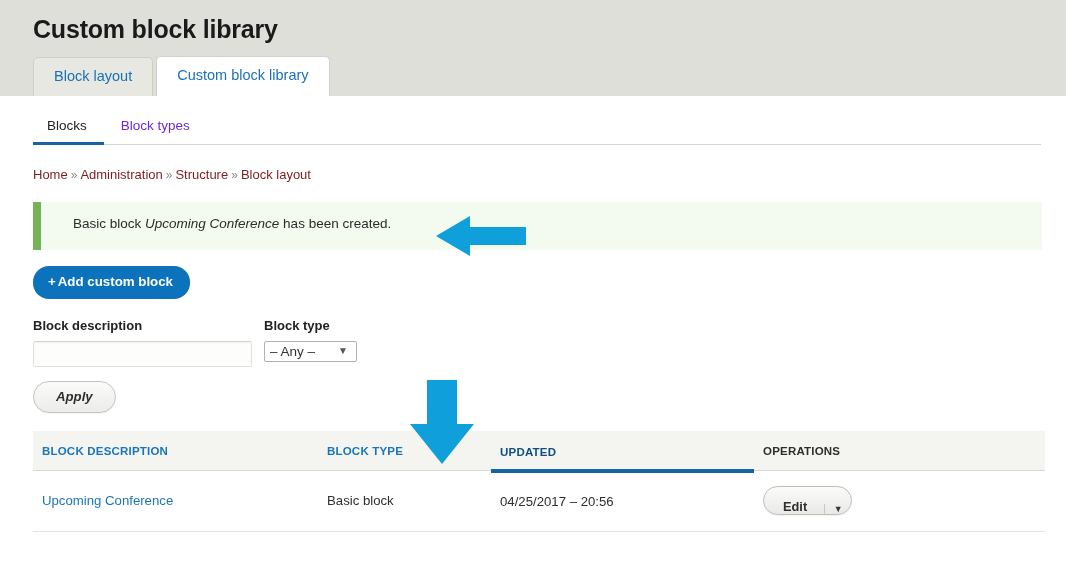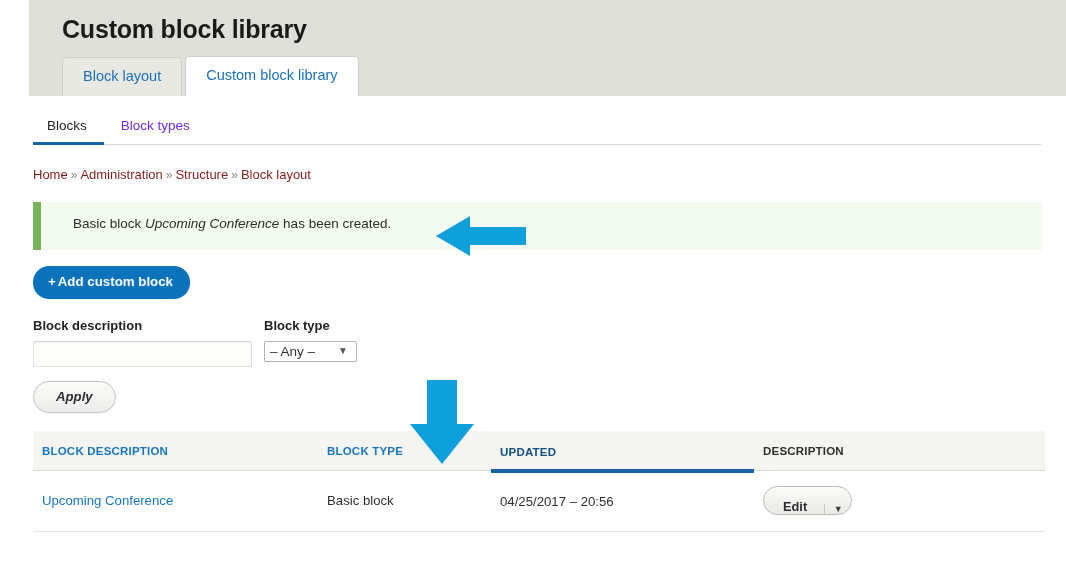--- a/index.html
+++ b/index.html
@@ -14,21 +14,20 @@
     overflow: hidden;
     position: relative;
   }
 
   
   .page-head {
     background: #dfdfd9;
     padding: 0;
     position: relative;
     height: 96px;
-    margin-left: 29px;
   }
   .page-title {
     margin: 0;
     padding: 14px 0 0 33px;
     font-size: 25px;
     line-height: 30px;
     font-weight: bold;
     color: #1a1a1a;
     letter-spacing: -0.2px;
   }
@@ -370,21 +369,21 @@
       <button class="apply-btn">Apply</button>
     </div>
   </div>
 
   <table class="data-table">
     <thead>
       <tr>
         <th class="col-desc">BLOCK DESCRIPTION</th>
         <th class="col-type">BLOCK TYPE</th>
         <th class="col-upd sorted">UPDATED</th>
-        <th class="col-ops plain">DESCRIPTION</th>
+        <th class="col-ops plain">OPERATIONS</th>
       </tr>
     </thead>
     <tbody>
       <tr>
         <td>
           <a>Upcoming Conference</a>
         </td>
         <td>Basic block</td>
         <td>04/25/2017 – 20:56</td>
         <td>

